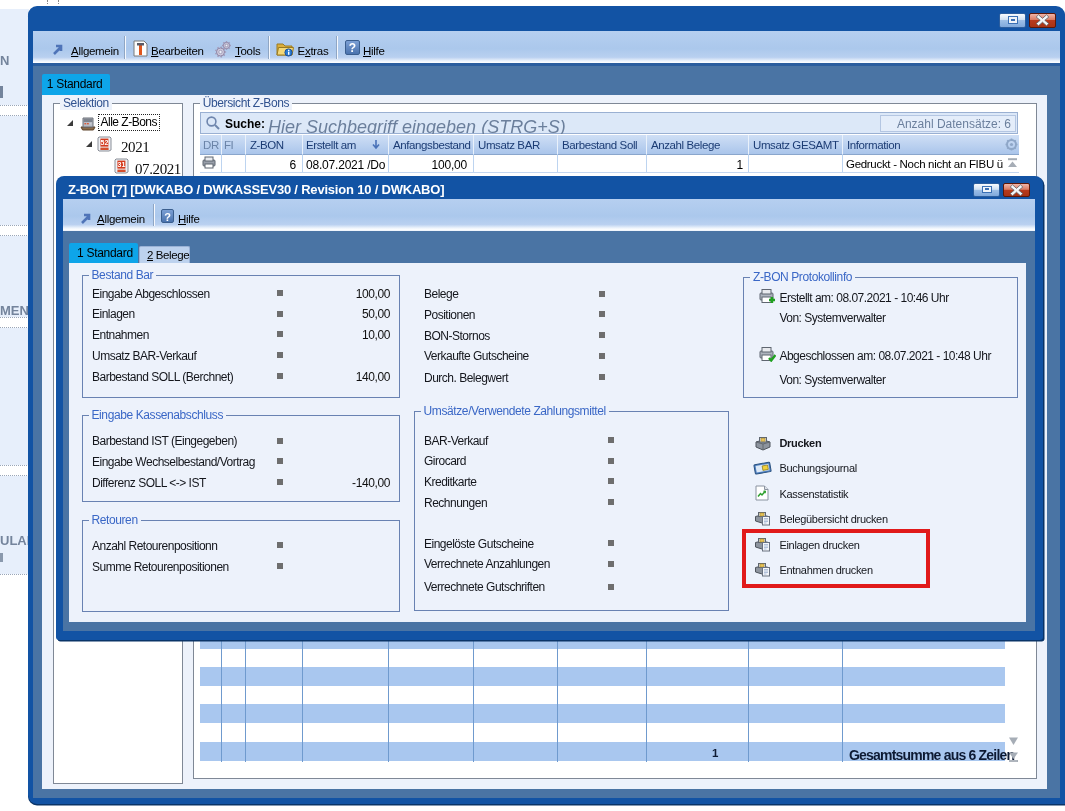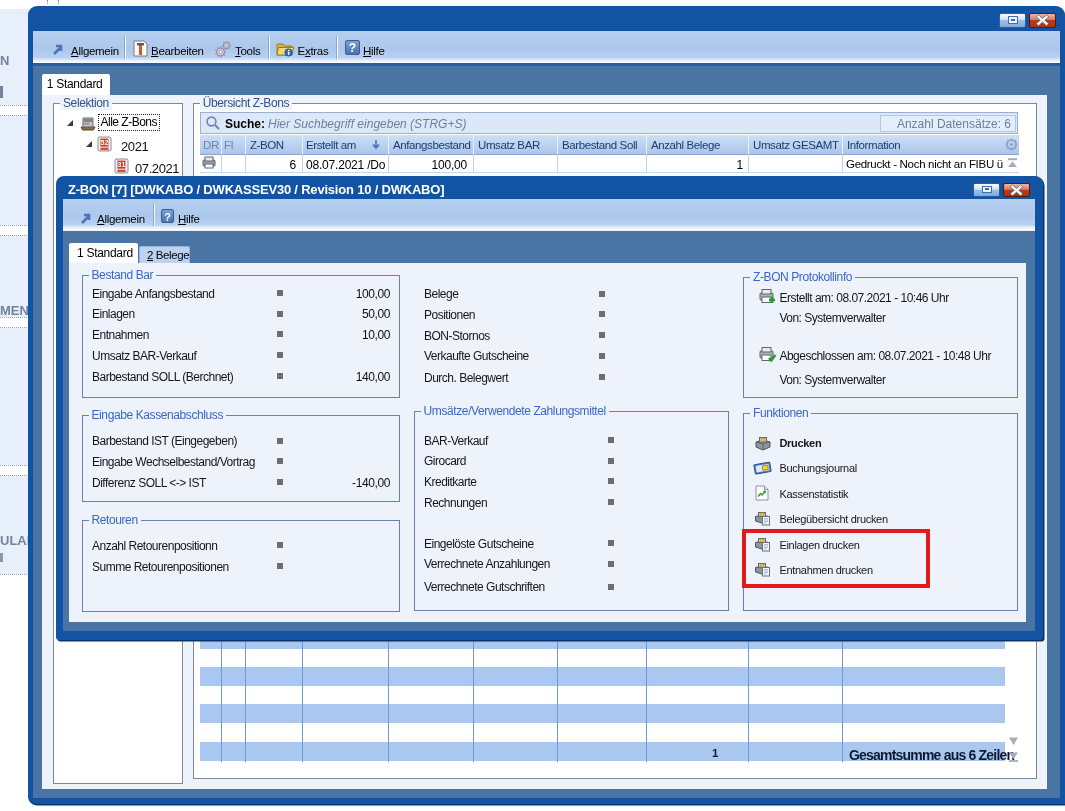--- a/index.html
+++ b/index.html
@@ -6,27 +6,27 @@
 svg { display:block; }
 html,body { width:1065px; height:811px; overflow:hidden; background:#ffffff;
   font-family:"Liberation Sans", sans-serif; }
 .abs { position:absolute; }
 .win { background:#1253a4; }
 .titletext { color:#ffffff; font-weight:bold; font-size:13px; letter-spacing:-0.2px; white-space:nowrap; }
 .menubar { background:linear-gradient(180deg, #b6cff0 0%, #abc8ec 55%, #b9d0f0 82%, #eef4fc 94%, #ffffff 100%); }
 .menuitem { color:#000; font-size:11.5px; letter-spacing:-0.3px; white-space:nowrap; }
 .steel { background:#4a74a4; }
 .panel { background:#edf2fb; }
-.tab { background:#ffffff; font-size:12px; letter-spacing:-0.3px; color:#000; white-space:nowrap; }
+.tab { background:#0ea5e9; font-size:12px; letter-spacing:-0.3px; color:#000; white-space:nowrap; }
 .gbox-gray { border:1px solid #7f8896; }
 .gbox-blue { border:1px solid #6982b2; }
 .glabel { position:absolute; top:-8px; left:6px; padding:0 3px; font-size:12px; letter-spacing:-0.4px; white-space:nowrap; }
 .glabel-main { color:#31528f; background:#edf2fb; }
 .glabel-blue { color:#3a67c6; background:#edf2fb; }
-.rowlabel { font-size:13px; letter-spacing:-0.4px; color:#101010; white-space:nowrap; }
+.rowlabel { font-size:15px; letter-spacing:-0.4px; color:#101010; white-space:nowrap;font-family:Liberation Serif, serif; }
 .bullet { position:absolute; width:6px; height:6px; background:#6e6e6e; }
 .val { position:absolute; font-size:12px; letter-spacing:-0.4px; color:#101010; text-align:right; }
 u { text-decoration:underline; text-underline-offset:1px; }
 .sep { position:absolute; width:2px; background:#f5f8fd; border-left:1px solid #8fa6c4; }
 .hdrtxt { position:absolute; top:139px; font-size:11.5px; letter-spacing:-0.4px; color:#1c3c74; white-space:nowrap; }
 .celltxt { position:absolute; top:157.5px; font-size:12px; letter-spacing:-0.2px; color:#000; white-space:nowrap; }
 .colsep { position:absolute; top:630px; width:1px; height:132px; background:#6f9ace; }
 .fitem { position:absolute; font-size:12px; letter-spacing:-0.5px; color:#14161c; white-space:nowrap; }
 .funk { position:absolute; font-size:11px; letter-spacing:-0.3px; color:#14161c; white-space:nowrap; }
 </style>
@@ -184,21 +184,21 @@
 <div id="tablelayer">
 
   <div class="abs" style="left:200px; top:112px; width:818px; height:22px; background:#dce8f8; border:1px solid #9ab0d2;"></div>
   <div class="abs" style="left:205px; top:115px;">
       <svg width="16" height="16" viewBox="0 0 16 16">
         <circle cx="6.5" cy="6.5" r="4.4" fill="#dce8f8" stroke="#6f86ad" stroke-width="1.6"></circle>
         <path d="M10 10 L14 14" stroke="#6f86ad" stroke-width="2"></path>
       </svg>
     </div>
   <div class="abs" style="left:225px; top:116.5px; font-size:12px; font-weight:bold; color:#000;">Suche:</div>
-  <div class="abs" style="left:268px; top:116.5px; font-size:12px; font-style:italic; color:#6b7f9c;">Hier Suchbegriff eingeben (STRG+S)</div>
+  <div class="abs" style="left:268px; top:116.5px; font-size:18px; font-style:italic; color:#6b7f9c;">Hier Suchbegriff eingeben (STRG+S)</div>
   <div class="abs" style="left:880px; top:114.5px; width:136px; height:17px; background:#e4edfa; border:1px solid #b4c6e2; font-size:12px; color:#6b7f9c; text-align:right; padding:1px 4px 0 0;">Anzahl Datensätze: 6</div>
 
   <div class="abs" style="left:200px; top:134px; width:819px; height:20.3px; background:linear-gradient(#cfdff5,#aac5eb); border-top:1px solid #fff;"></div>
   <div class="abs hdrtxt" style="left:203px; color:#6b84a8;">DR</div>
   <div class="abs hdrtxt" style="left:224px; color:#6b84a8;">FI</div>
   <div class="abs hdrtxt" style="left:250px;">Z-BON</div>
   <div class="abs hdrtxt" style="left:306px;">Erstellt am</div>
   <div class="abs" style="left:371px; top:139px;">
       <svg width="10" height="11" viewBox="0 0 10 11">
         <path d="M5 1 v7 M2 5.5 L5 9 L8 5.5" stroke="#4a72b8" stroke-width="1.6" fill="none"></path>
@@ -330,21 +330,21 @@
   <div class="abs tab" style="left:12.7px; top:67.5px; width:68.9px; height:20px; border-radius:2px 2px 0 0;">
     <div class="abs" style="left:8.4px; top:2.6px;">1 Standard</div>
   </div>
   <div class="abs" style="left:83.3px; top:70.2px; width:50.4px; height:17.3px; background:#bdd2ee; border:1px solid #9ab2d6; border-bottom:none; border-radius:2px 2px 0 0; font-size:11.5px; letter-spacing:-0.4px;">
     <div class="abs" style="left:6.7px; top:2.6px; white-space:nowrap;"><u>2</u>&nbsp;Belege</div>
   </div>
 
   <div class="abs gbox-blue" style="left:25.5px; top:99.3px; width:318.8px; height:123.2px;">
     <div class="glabel glabel-blue">Bestand Bar</div>
   </div>
-  <div class="fitem" style="left:36px; top:111px;">Eingabe Anfangsbestand</div>
+  <div class="fitem" style="left:36px; top:111px;">Eingabe Abgeschlossen</div>
     <div class="bullet" style="left:221px; top:114.5px;"></div>
     <div class="val" style="left:264px; top:111px; width:70px;">100,00</div>
   <div class="fitem" style="left:36px; top:131.5px;">Einlagen</div>
     <div class="bullet" style="left:221px; top:135px;"></div>
     <div class="val" style="left:264px; top:131.5px; width:70px;">50,00</div>
   <div class="fitem" style="left:36px; top:152px;">Entnahmen</div>
     <div class="bullet" style="left:221px; top:155.5px;"></div>
     <div class="val" style="left:264px; top:152px; width:70px;">10,00</div>
   <div class="fitem" style="left:36px; top:173px;">Umsatz BAR-Verkauf</div>
     <div class="bullet" style="left:221px; top:176.5px;"></div>
@@ -417,23 +417,20 @@
       <svg width="17" height="16" viewBox="0 0 17 16">
         <rect x="1" y="5" width="13" height="7" rx="1" fill="#aeb4be" stroke="#5f6670"></rect>
         <rect x="3" y="1.5" width="9" height="4.5" fill="#e8eaee" stroke="#5f6670"></rect>
         <rect x="3" y="9" width="9" height="5.5" fill="#fff" stroke="#5f6670"></rect>
         <path d="M10 12 l2.2 2.5 L16.5 9" stroke="#1fa01f" stroke-width="2.4" fill="none"></path>
       </svg>
     </div>
   <div class="fitem" style="left:723.4px; top:173px;">Abgeschlossen am: 08.07.2021 - 10:48 Uhr</div>
   <div class="fitem" style="left:723.4px; top:197px;">Von: Systemverwalter</div>
 
-  <div class="abs gbox-blue" style="left:687px; top:237.7px; width:275.2px; height:197.5px;">
-    <div class="glabel glabel-blue">Funktionen</div>
-  </div>
   <div class="abs" style="left:698px; top:260.5px;">
       <svg width="18" height="15" viewBox="0 0 18 15">
         <path d="M2 6 L9 4 L16 6 L16 11 L9 14 L2 11 z" fill="#8d949e" stroke="#4e545c"></path>
         <path d="M2 6 L9 8 L16 6" fill="none" stroke="#62686f"></path>
         <path d="M9 8 v6" stroke="#62686f"></path>
         <rect x="5.5" y="1.5" width="7" height="4.5" fill="#d7dade" stroke="#5f6670"></rect>
         <rect x="7" y="2.2" width="4" height="3" fill="#e8c45a" stroke="#a98a2c" stroke-width="0.6"></rect>
       </svg>
     </div>
   <div class="funk" style="left:723.4px; top:261px;font-weight:bold;">Drucken</div>

